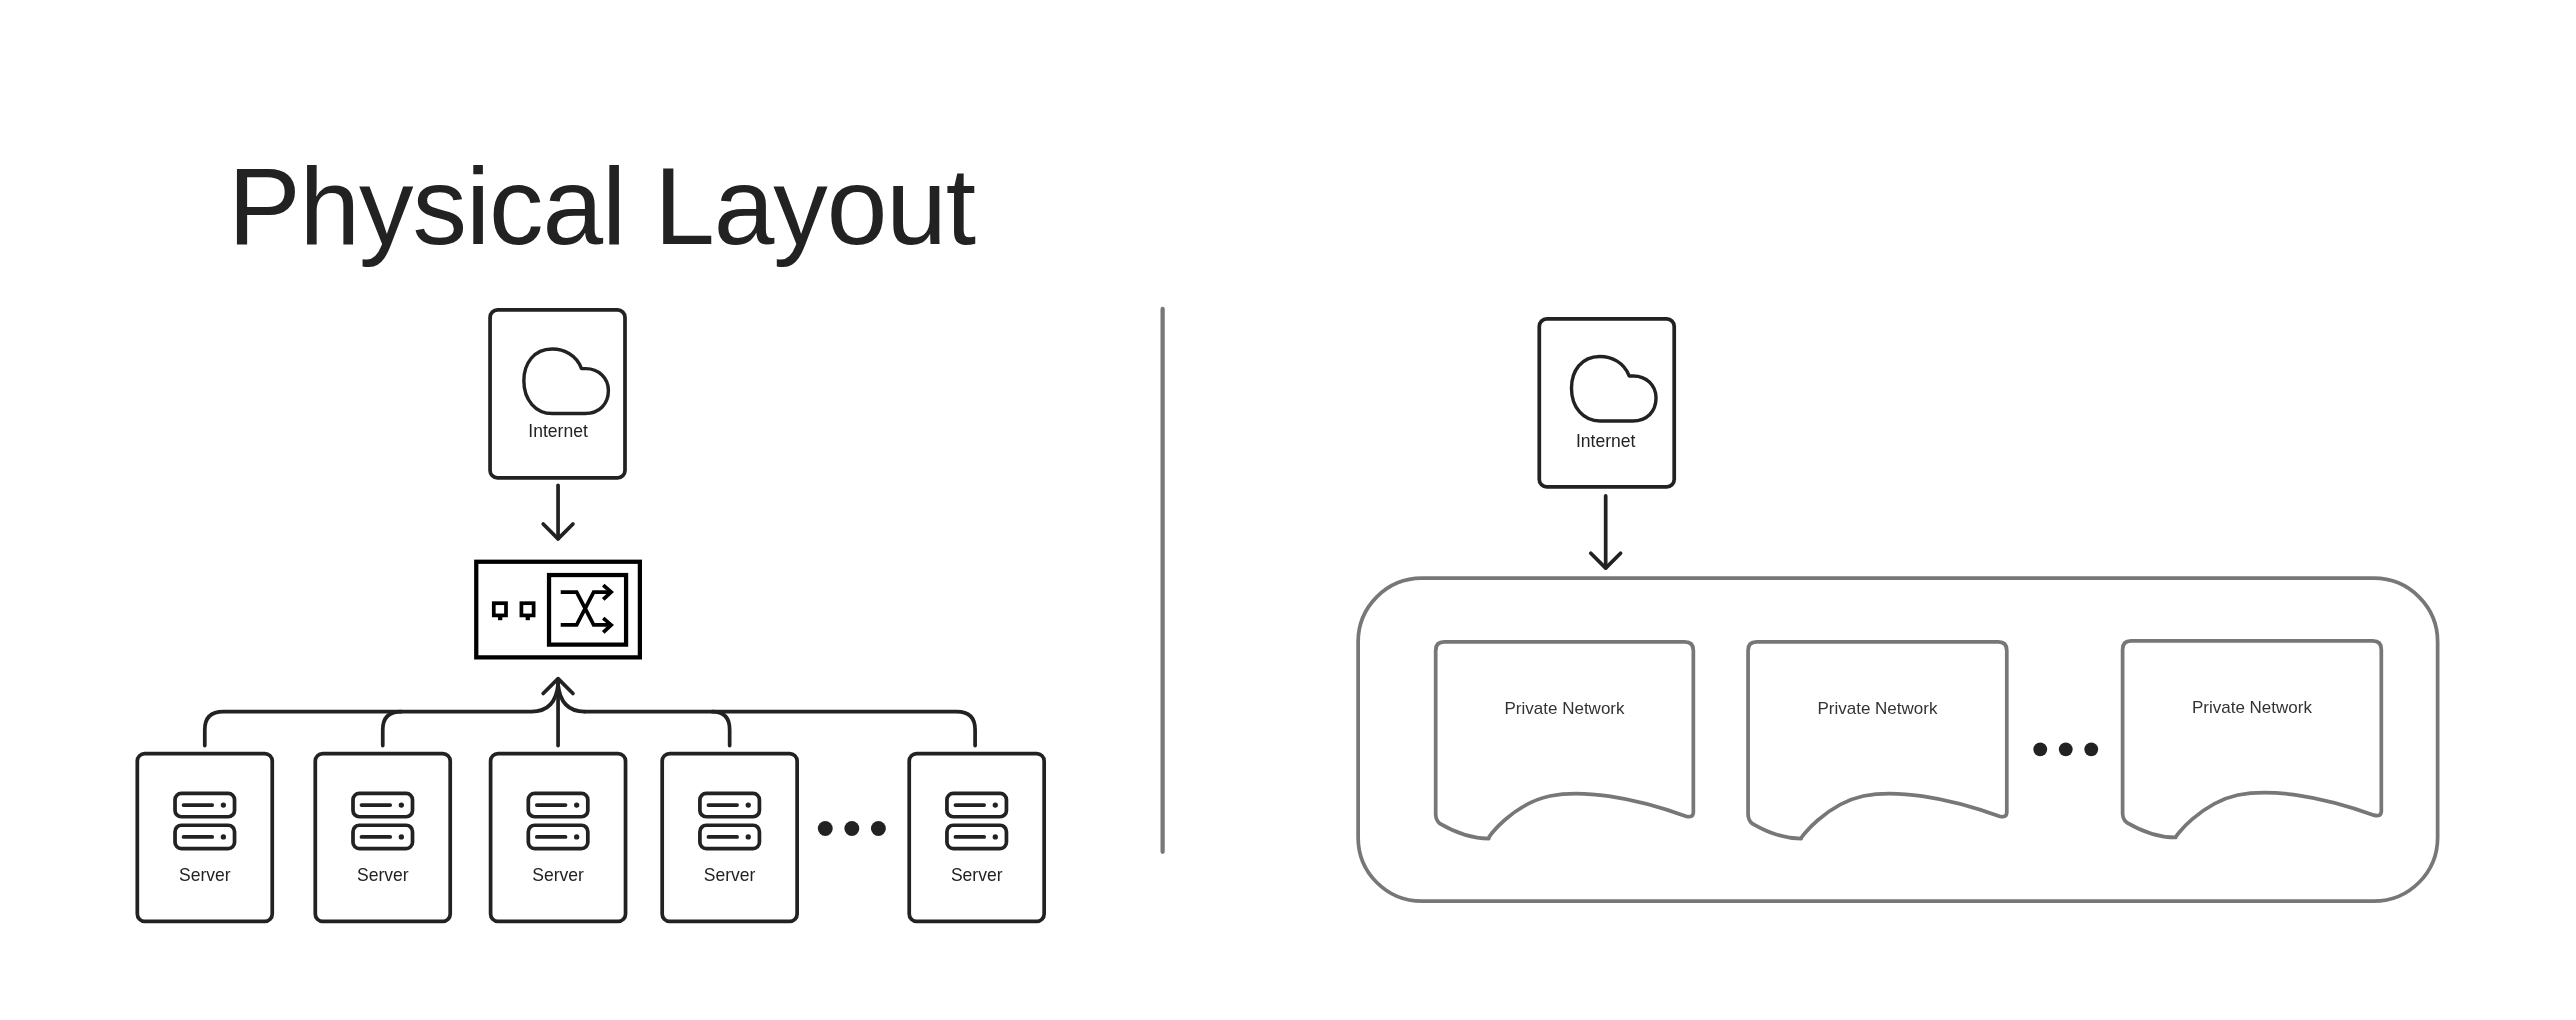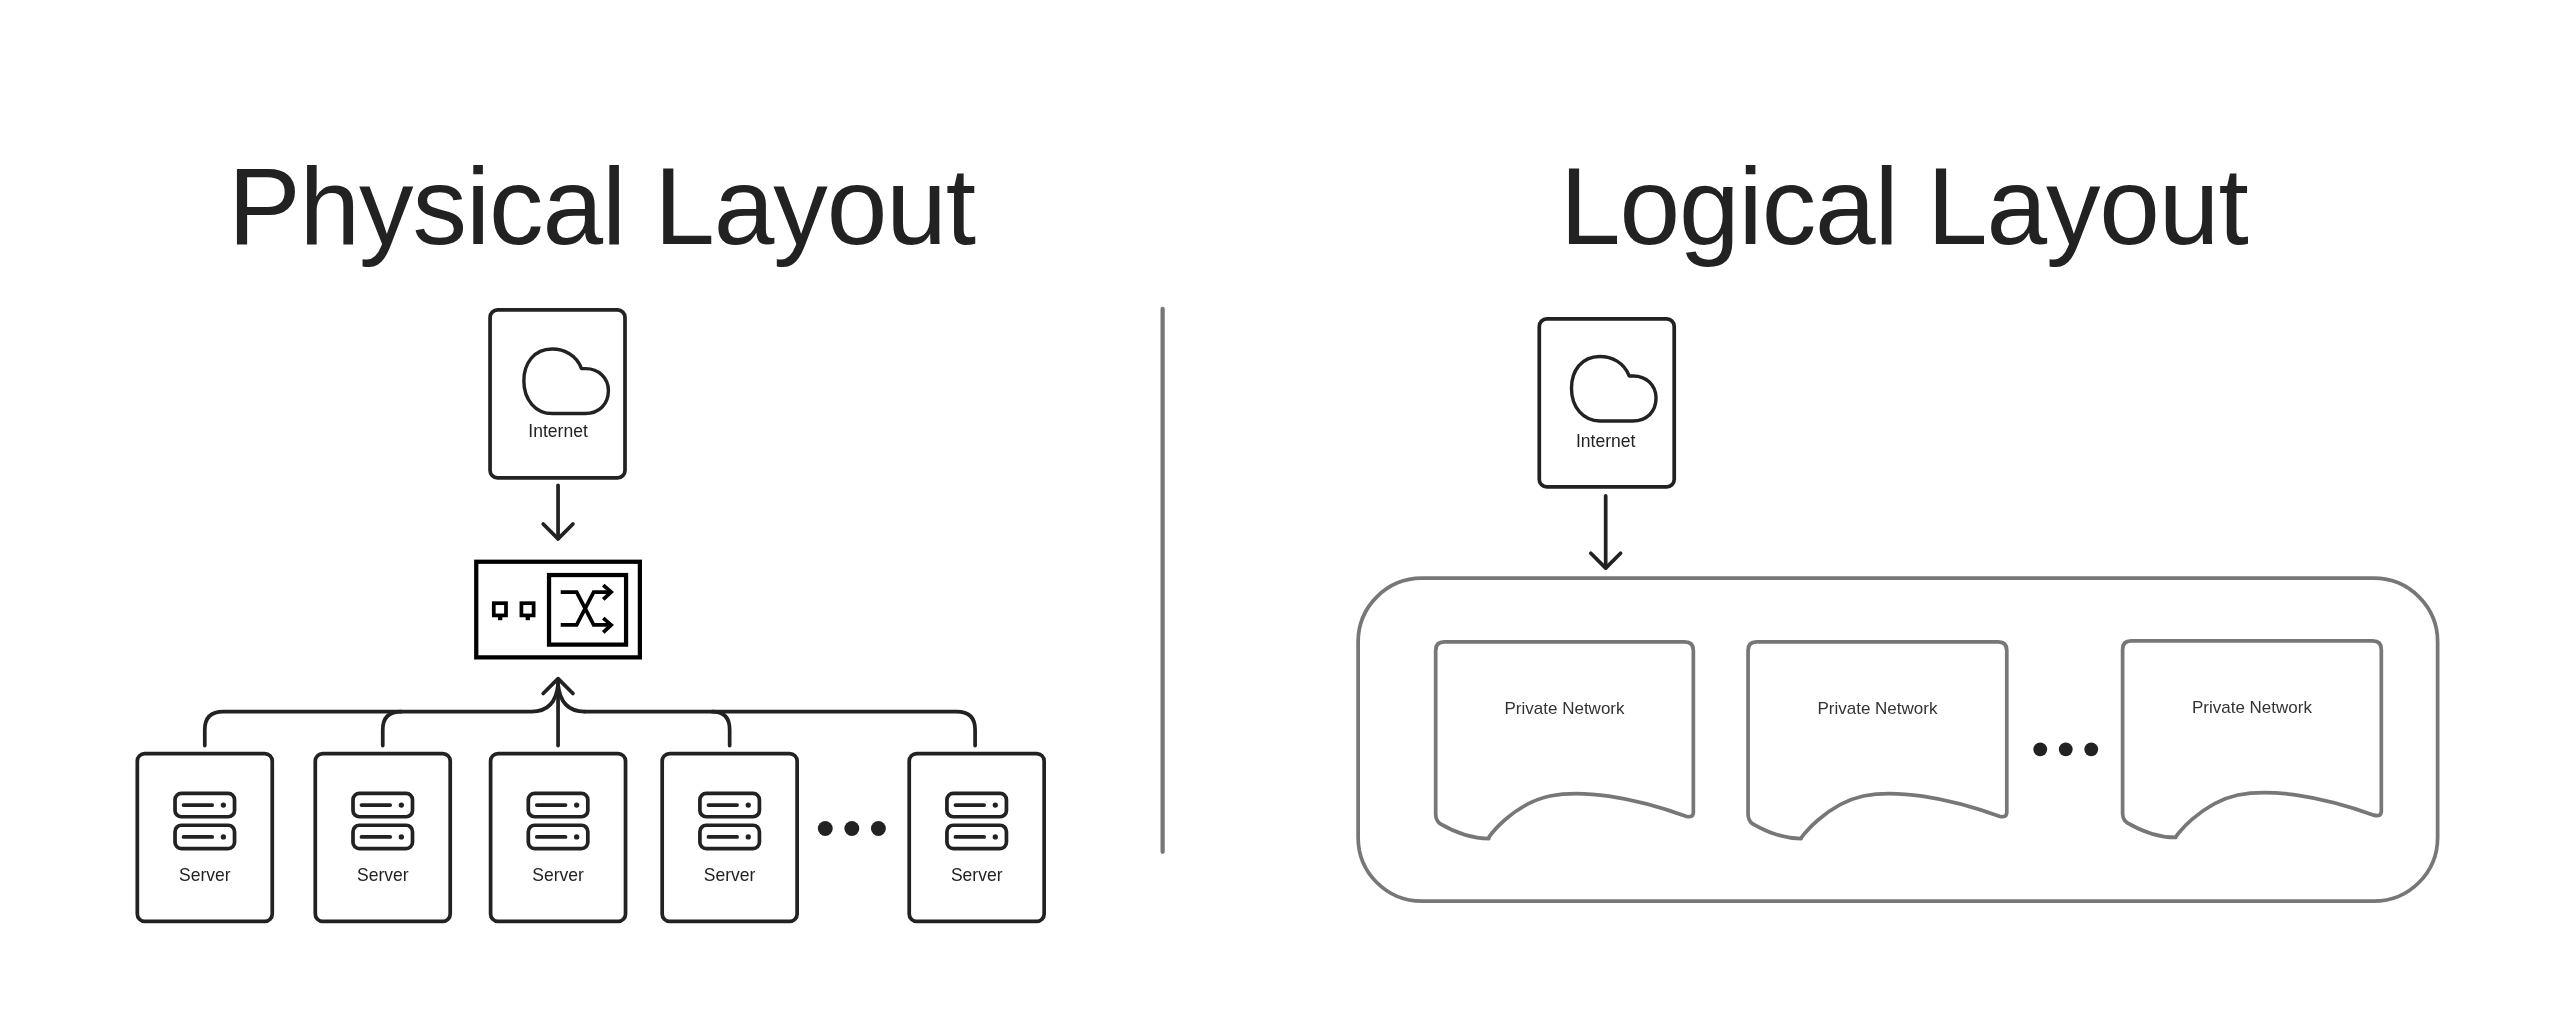--- a/index.html
+++ b/index.html
@@ -8,21 +8,20 @@
     .title { position: absolute; font-size: 109px; font-weight: 400; letter-spacing: -1.1px; color: #222222; white-space: nowrap; font-family: "Liberation Sans", sans-serif; }
     .title.physical { left: 228px; top: 104px; }
     .title.logical { left: 1560px; top: 104px; }
     svg text { font-family: "Liberation Sans", "DejaVu Sans", sans-serif; }
   </style>
 </head>
 <body>
 
 <div id="stage">
   <div class="title physical">Physical Layout</div>
-  <div class="title logical">Logical Layout</div>
 
   <svg width="2576" height="1020" viewBox="0 0 4848 1920" xmlns="http://www.w3.org/2000/svg" style="position:absolute;left:0;top:0;">
     <defs>
 
       <g id="cloud-shape">
         <path d="M -12 62 L 55 62 C 85 62 103 42 103 15 C 103 -12 82 -30 57 -30 L 48 -30 C 38 -58 12 -70 -12 -70 C -50 -70 -70 -40 -70 -5 C -70 35 -45 62 -12 62 Z" fill="none" stroke="#222222" stroke-width="7" stroke-linejoin="round"></path>
       </g>
 
       <g id="server-shape">
         <rect x="-56" y="-50" width="112" height="44" rx="12" fill="none" stroke="#222222" stroke-width="7"></rect>

